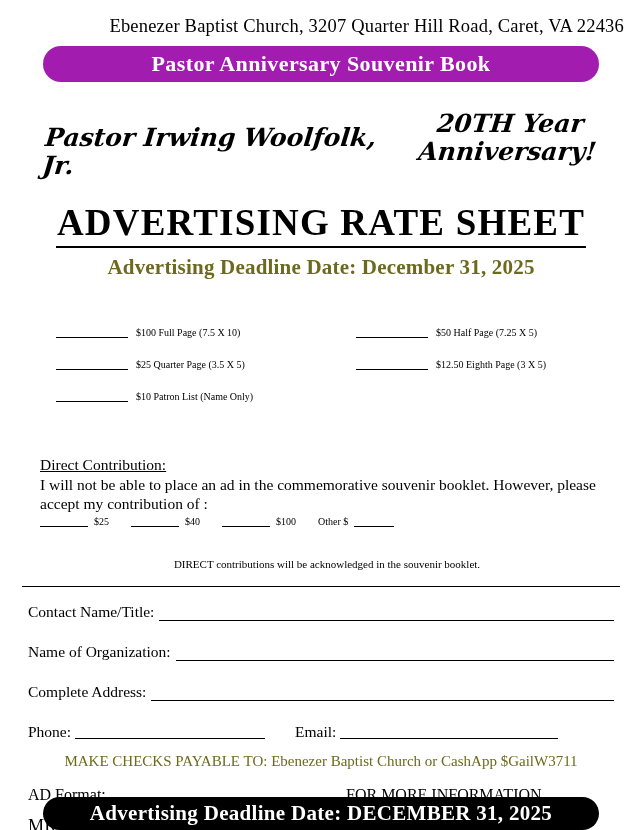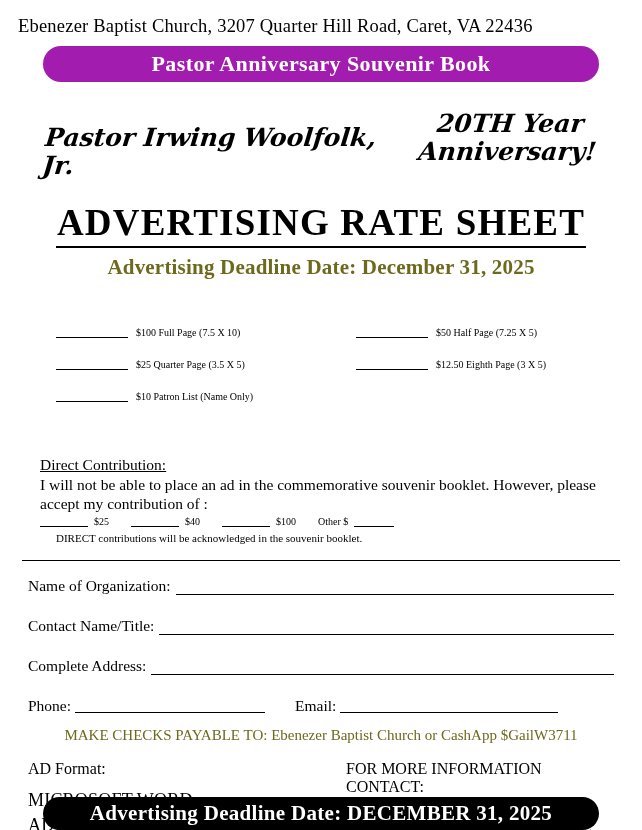--- a/index.html
+++ b/index.html
@@ -18,21 +18,21 @@
   .page {
     position: relative;
     width: 642px;
     height: 830px;
     box-sizing: border-box;
     padding: 0 18px;
   }
 
   
   .church-line {
-    text-align: left;
+    text-align: right;
     font-family: "Liberation Serif", serif;
     font-size: 18.5px;
     letter-spacing: 0.2px;
     margin-top: 16px;
     white-space: nowrap;
   }
 
   .title-pill {
     margin: 9px auto 0 auto;
     width: 556px;
@@ -153,23 +153,24 @@
   .amount-row {
     margin-top: 1px;
     font-size: 10px;
     display: flex;
     align-items: flex-end;
     gap: 6px;
     flex-wrap: nowrap;
   }
   .amount-row .sp { display:inline-block; width: 10px; }
   .note-small {
-    margin-top: 5px;
+    margin-top: 31px;
     font-size: 11px;
     padding-left: 16px;
+    text-align: center;
   }
 
   
   .hr {
     margin: 16px 4px 0 4px;
     border-top: 1.5px solid #000;
   }
 
   
   .form {
@@ -322,25 +323,25 @@
       <span>Other $</span>
       <span class="blank-tiny"></span>
     </div>
     <div class="note-small">DIRECT contributions will be acknowledged in the souvenir booklet.</div>
   </div>
 
   <div class="hr"></div>
 
   <div class="form">
     <div class="field">
+      <span class="lbl">Contact Name/Title:</span>
+      <span class="rule"></span>
+    </div>
+    <div class="field">
       <span class="lbl">Name of Organization:</span>
-      <span class="rule"></span>
-    </div>
-    <div class="field">
-      <span class="lbl">Contact Name/Title:</span>
       <span class="rule"></span>
     </div>
     <div class="field">
       <span class="lbl">Complete Address:</span>
       <span class="rule"></span>
     </div>
     <div class="field-two">
       <span class="lbl">Phone:</span>
       <span class="rule-fixed"></span>
       <span class="gap"></span>

